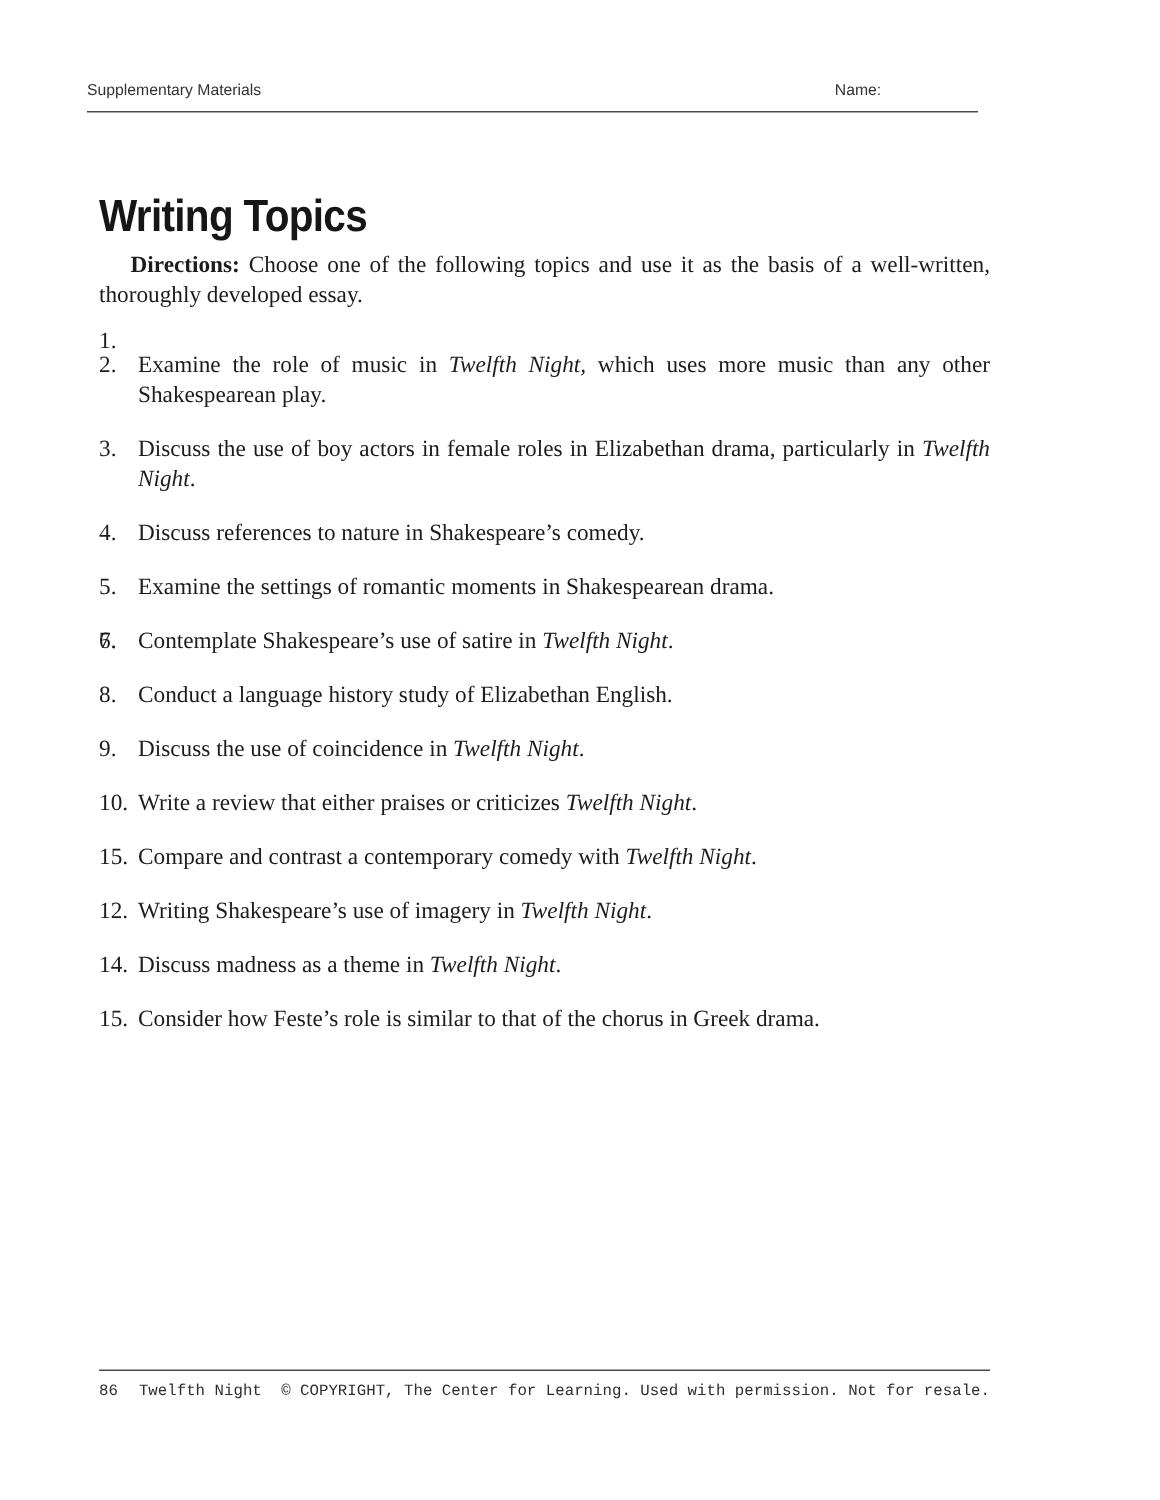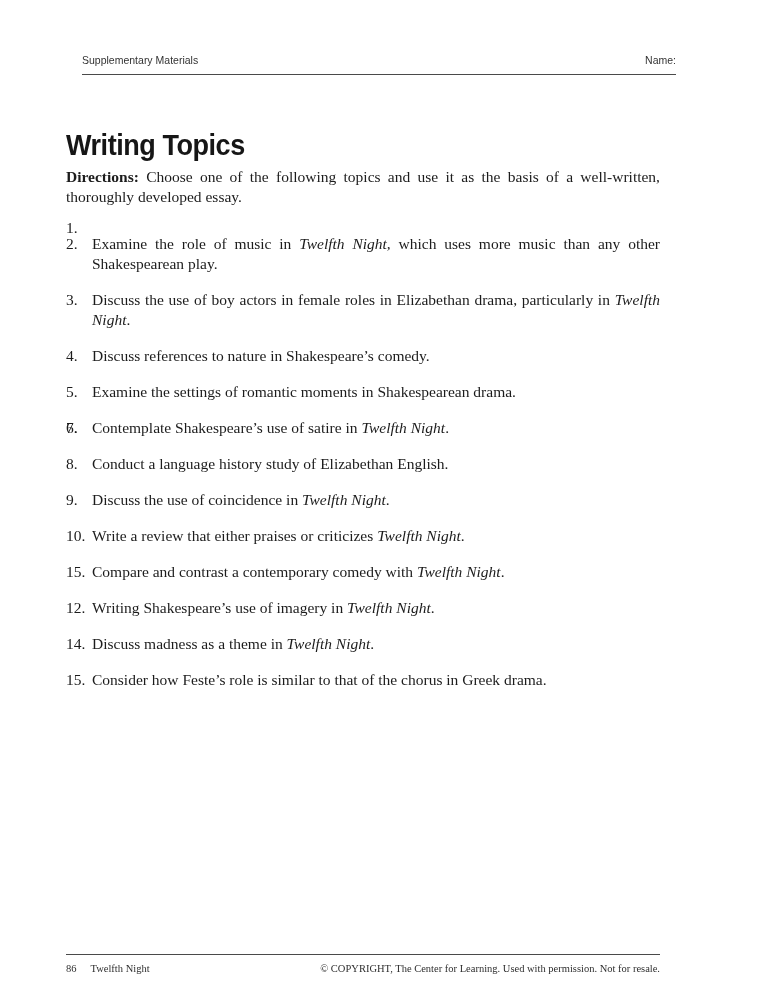--- a/index.html
+++ b/index.html
@@ -11,35 +11,35 @@
     width: 773px;
     height: 1000px;
     position: relative;
     font-family: "Liberation Serif", "DejaVu Serif", serif;
     color: #1c1c1c;
     overflow: hidden;
   }
   
   .header {
     position: absolute;
-    left: 82px;
+    left: 58px;
     width: 594px;
     top: 54px;
     display: flex;
     align-items: baseline;
     border-bottom: 1px solid #4a4a4a;
     padding-bottom: 8px;
     font-family: "Liberation Sans", "DejaVu Sans", sans-serif;
     font-size: 10.5px;
     color: #333333;
   }
   .header .name-label {
     margin-left: auto;
     width: 160px;
-    text-align: right;
+    text-align: center;
   }
   
   .page-title {
     position: absolute;
     left: 66px;
     top: 128px;
     font-family: "Liberation Sans", "DejaVu Sans", sans-serif;
     font-weight: bold;
     font-size: 30px;
     letter-spacing: -0.5px;
@@ -53,20 +53,21 @@
     position: absolute;
     left: 66px;
     width: 594px;
     top: 167px;
     font-size: 15.5px;
     line-height: 20px;
     text-align: justify;
   }
   .directions b {
     font-weight: bold;
+    margin-left: 21px;
   }
   
   .topics {
     position: absolute;
     left: 66px;
     width: 594px;
     top: 218px;
   }
   .topic {
     position: relative;
@@ -81,26 +82,26 @@
     left: 0;
     top: 0;
     text-align: left;
   }
   .italic { font-style: italic; }
   
   .footer {
     position: absolute;
     left: 66px;
     width: 594px;
-    top: 954px;
+    top: 913px;
     border-top: 1px solid #4a4a4a;
     padding-top: 8px;
     display: flex;
     align-items: baseline;
-    font-family: Liberation Serif, serif;
+    font-family: Liberation Mono, monospace;
     font-size: 10.5px;
     color: #2e2e2e;
   }
   .footer .page-num { margin-right: 14px; }
   .footer .copyright { margin-left: auto; }
 </style>
 </head>
 <body>
 
 <div class="header">

